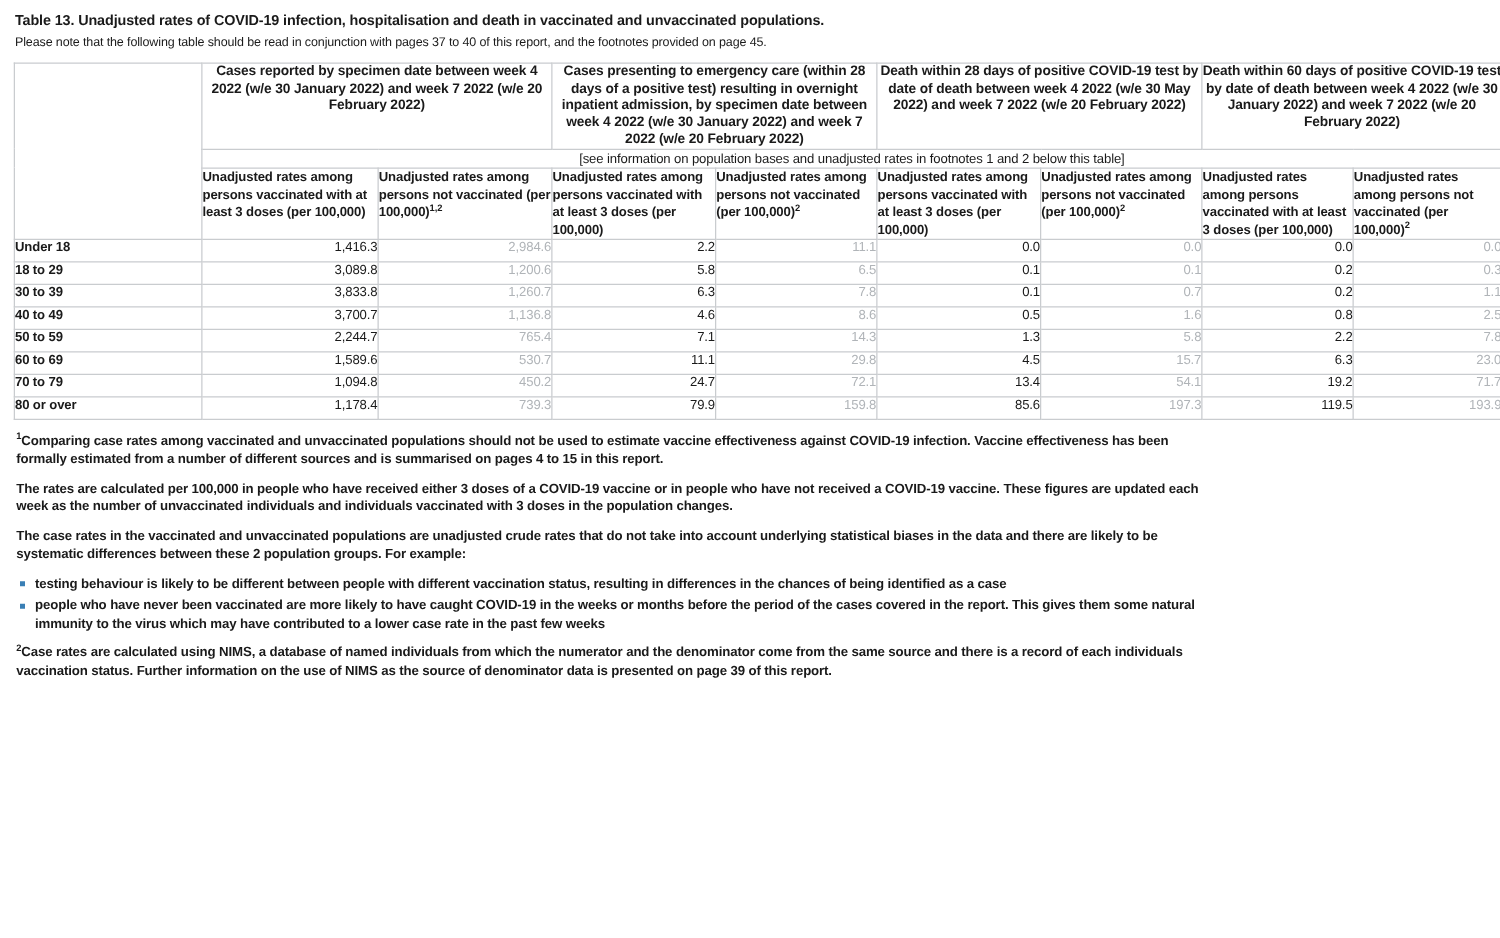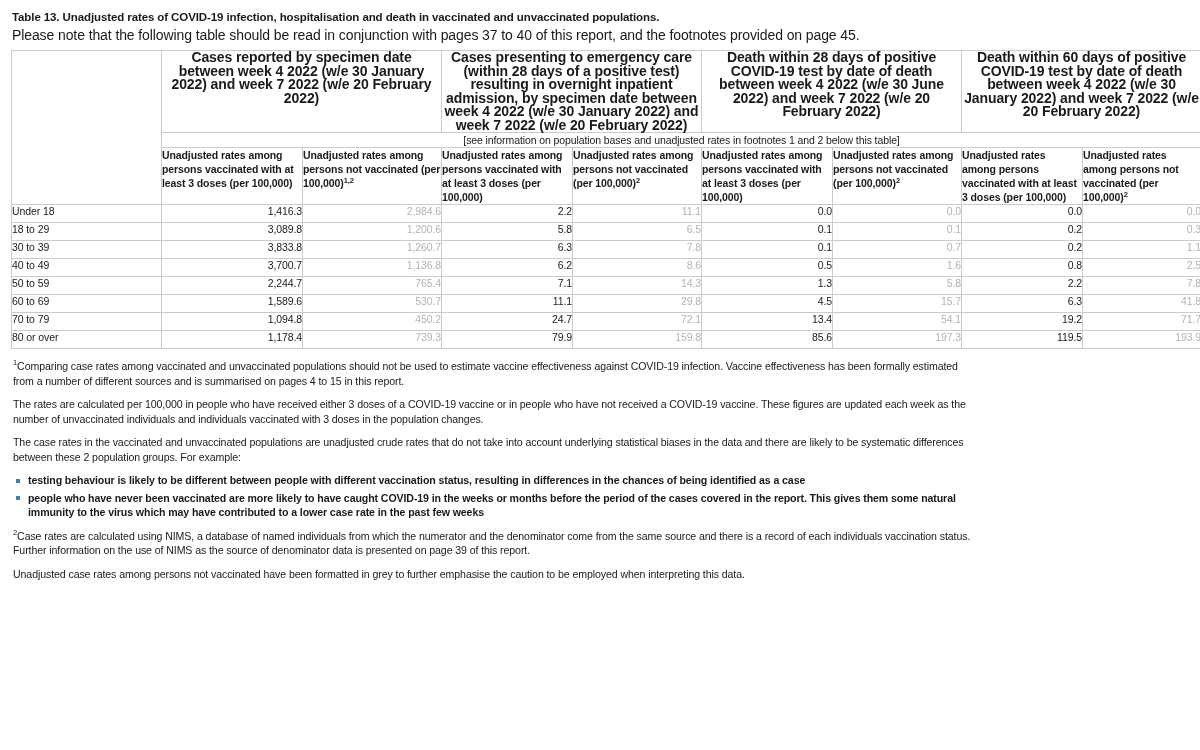--- a/index.html
+++ b/index.html
@@ -23,21 +23,21 @@
 
   
   .table-title {
     font-size: 11.5px;
     font-weight: bold;
     line-height: 14px;
     margin: 2px 0 4px 6px;
     letter-spacing: -0.1px;
   }
   .table-note {
-    font-size: 14px;
+    font-size: 10px;
     line-height: 14px;
     margin: 0 0 8px 6px;
     letter-spacing: -0.1px;
   }
 
   
   table.datatable {
     border-collapse: collapse;
     table-layout: fixed;
     width: 1190px;
@@ -46,21 +46,21 @@
   }
   table.datatable td,
   table.datatable th {
     border: 1px solid #c9cccf;
     padding: 0;
     vertical-align: top;
     background: #ffffff;
   }
   .grp-head {
     font-weight: bold;
-    font-size: 14px;
+    font-size: 11px;
     line-height: 13.5px;
     text-align: center;
     vertical-align: middle;
     padding: 6px 8px;
     letter-spacing: -0.1px;
   }
   .corner-cell {
     background: #ffffff;
   }
   .seeinfo {
@@ -86,20 +86,21 @@
     line-height: 0;
   }
   td.rowlabel {
     font-size: 10.5px;
     line-height: 13px;
     text-align: left;
     padding: 4px 4px 4px 8px;
     vertical-align: middle;
     height: 17px;
     letter-spacing: -0.1px;
+    font-weight: bold;
   }
   td.num {
     font-size: 10.5px;
     line-height: 13px;
     text-align: right;
     padding: 4px 8px 4px 4px;
     vertical-align: middle;
     letter-spacing: -0.1px;
   }
   td.num.grey {
@@ -108,20 +109,21 @@
 
   
   .footnotes {
     margin: 10px 6px 0 7px;
     font-size: 10.6px;
     line-height: 14.5px;
     letter-spacing: -0.1px;
   }
   .footnotes p {
     margin: 0 0 9px 0;
+    font-weight: bold;
   }
   .footnotes p sup {
     font-size: 7.5px;
     vertical-align: super;
     line-height: 0;
   }
   ul.bullets {
     list-style: none;
     margin: 0 0 9px 0;
     padding: 0;
@@ -161,21 +163,21 @@
       <col style="width:131px">
         <col style="width:129px">
       <col style="width:121px">
         <col style="width:119px">
     </colgroup>
     <thead>
       <tr>
         <td class="corner-cell" rowspan="3"></td>
         <td class="grp-head" colspan="2">Cases reported by specimen date between week 4 2022 (w/e 30 January 2022) and week 7 2022 (w/e 20 February 2022)</td>
         <td class="grp-head" colspan="2">Cases presenting to emergency care (within 28 days of a positive test) resulting in overnight inpatient admission, by specimen date between week 4 2022 (w/e 30 January 2022) and week 7 2022 (w/e 20 February 2022)</td>
-        <td class="grp-head" colspan="2">Death within 28 days of positive COVID-19 test by date of death between week 4 2022 (w/e 30 June 2022) and week 7 2022 (w/e 20 February 2022)</td>
+        <td class="grp-head" colspan="2">Death within 28 days of positive COVID-19 test by date of death between week 4 2022 (w/e 30 May 2022) and week 7 2022 (w/e 20 February 2022)</td>
         <td class="grp-head" colspan="2">Death within 60 days of positive COVID-19 test by date of death between week 4 2022 (w/e 30 January 2022) and week 7 2022 (w/e 20 February 2022)</td>
       </tr>
       <tr>
         <td class="seeinfo" colspan="8">[see information on population bases and unadjusted rates in footnotes 1 and 2 below this table]</td>
       </tr>
       <tr>
         <td class="sub-head"><span>Unadjusted rates among persons vaccinated with at least 3 doses (per 100,000)</span><sup></sup></td>
         <td class="sub-head"><span>Unadjusted rates among persons not vaccinated (per 100,000)</span><sup>1,2</sup></td>
         <td class="sub-head"><span>Unadjusted rates among persons vaccinated with at least 3 doses (per 100,000)</span><sup></sup></td>
         <td class="sub-head"><span>Unadjusted rates among persons not vaccinated (per 100,000)</span><sup>2</sup></td>
@@ -216,21 +218,21 @@
           <td class="num grey">7.8</td>
           <td class="num">0.1</td>
           <td class="num grey">0.7</td>
           <td class="num">0.2</td>
           <td class="num grey">1.1</td>
         </tr>
         <tr>
           <td class="rowlabel">40 to 49</td>
           <td class="num">3,700.7</td>
           <td class="num grey">1,136.8</td>
-          <td class="num">6.2</td>
+          <td class="num">4.6</td>
           <td class="num grey">8.6</td>
           <td class="num">0.5</td>
           <td class="num grey">1.6</td>
           <td class="num">0.8</td>
           <td class="num grey">2.5</td>
         </tr>
         <tr>
           <td class="rowlabel">50 to 59</td>
           <td class="num">2,244.7</td>
           <td class="num grey">765.4</td>
@@ -243,21 +245,21 @@
         </tr>
         <tr>
           <td class="rowlabel">60 to 69</td>
           <td class="num">1,589.6</td>
           <td class="num grey">530.7</td>
           <td class="num">11.1</td>
           <td class="num grey">29.8</td>
           <td class="num">4.5</td>
           <td class="num grey">15.7</td>
           <td class="num">6.3</td>
-          <td class="num grey">41.8</td>
+          <td class="num grey">23.0</td>
         </tr>
         <tr>
           <td class="rowlabel">70 to 79</td>
           <td class="num">1,094.8</td>
           <td class="num grey">450.2</td>
           <td class="num">24.7</td>
           <td class="num grey">72.1</td>
           <td class="num">13.4</td>
           <td class="num grey">54.1</td>
           <td class="num">19.2</td>
@@ -279,16 +281,15 @@
 
   <div class="footnotes">
     <p><sup>1</sup><span>Comparing case rates among vaccinated and unvaccinated populations should not be used to estimate vaccine effectiveness against COVID-19 infection. Vaccine effectiveness has been formally estimated from a number of different sources and is summarised on pages 4 to 15 in this report.</span></p>
     <p>The rates are calculated per 100,000 in people who have received either 3 doses of a COVID-19 vaccine or in people who have not received a COVID-19 vaccine. These figures are updated each week as the number of unvaccinated individuals and individuals vaccinated with 3 doses in the population changes.</p>
     <p>The case rates in the vaccinated and unvaccinated populations are unadjusted crude rates that do not take into account underlying statistical biases in the data and there are likely to be systematic differences between these 2 population groups. For example:</p>
     <ul class="bullets" id="bullet-list">
         <li>testing behaviour is likely to be different between people with different vaccination status, resulting in differences in the chances of being identified as a case</li>
         <li>people who have never been vaccinated are more likely to have caught COVID-19 in the weeks or months before the period of the cases covered in the report. This gives them some natural immunity to the virus which may have contributed to a lower case rate in the past few weeks</li>
       </ul>
     <p><sup>2</sup><span>Case rates are calculated using NIMS, a database of named individuals from which the numerator and the denominator come from the same source and there is a record of each individuals vaccination status. Further information on the use of NIMS as the source of denominator data is presented on page 39 of this report.</span></p>
-    <p>Unadjusted case rates among persons not vaccinated have been formatted in grey to further emphasise the caution to be employed when interpreting this data.</p>
   </div>
 
 </div>
 
 </body></html>

